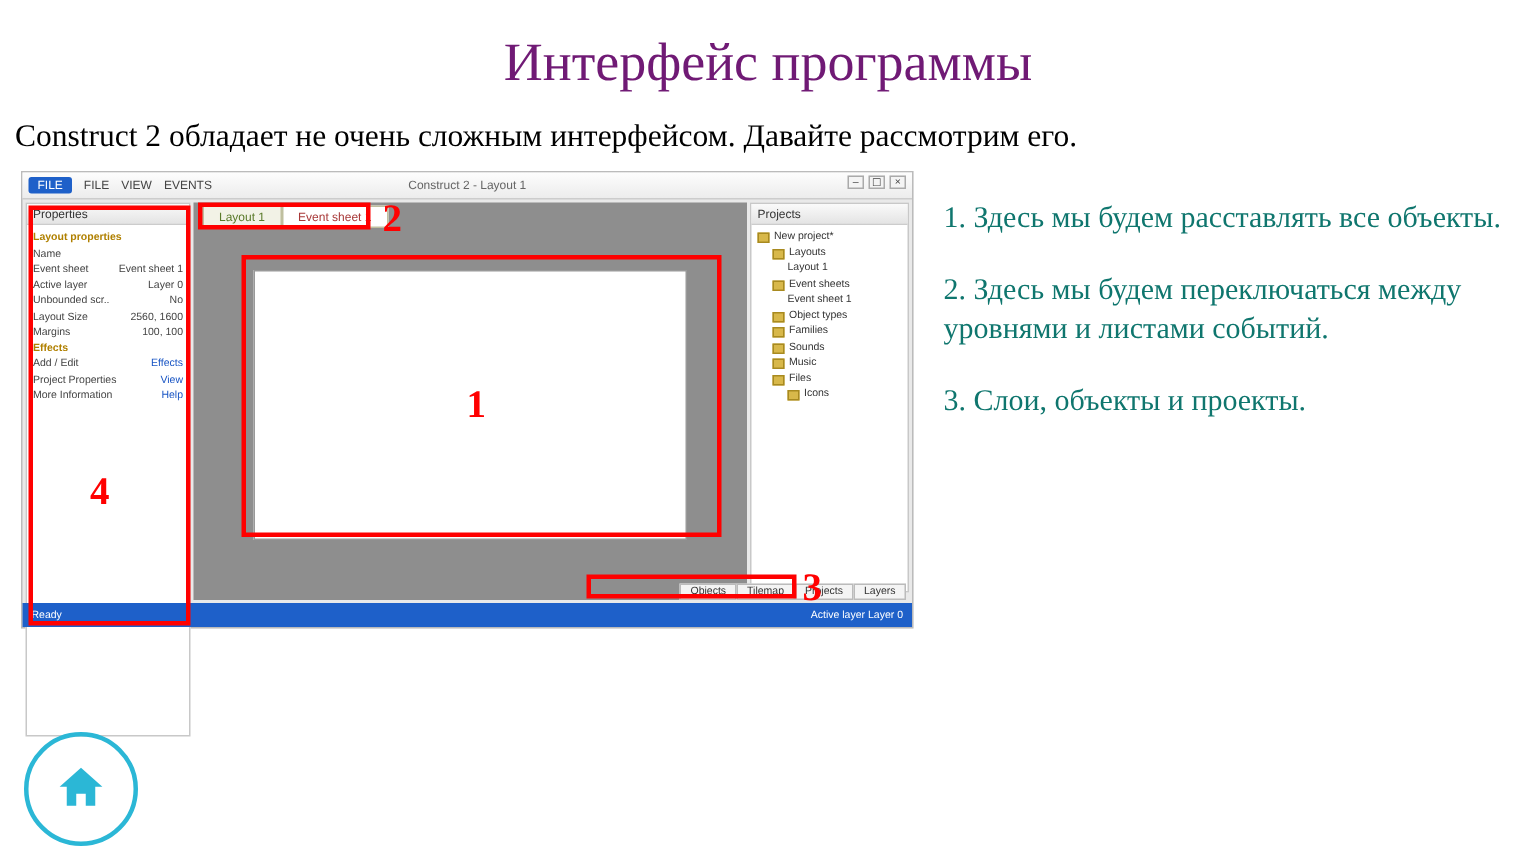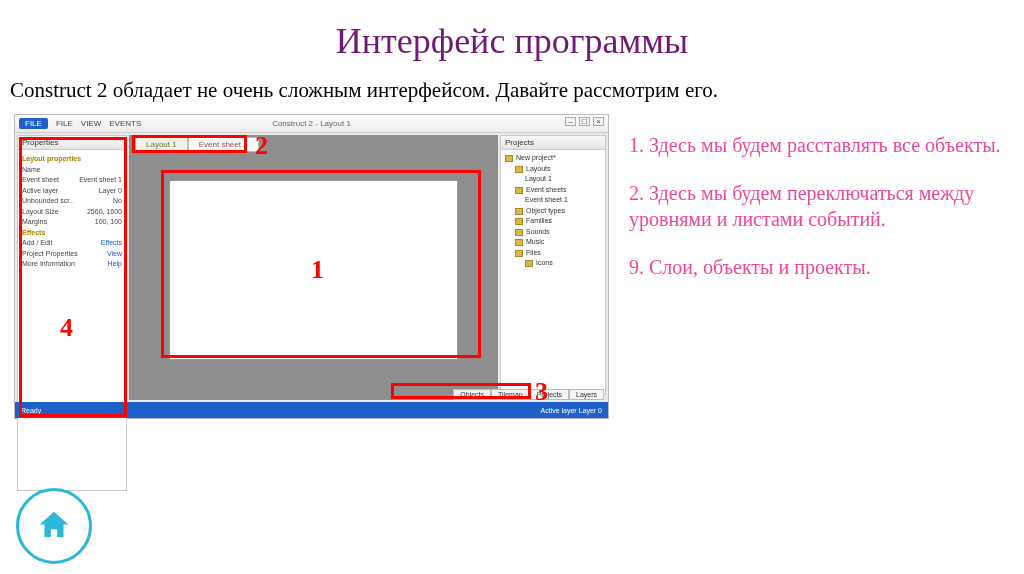--- a/index.html
+++ b/index.html
@@ -191,21 +191,21 @@
   }
   .num-1{ top:140px; left:296px; }
   .num-2{ top:16px; left:240px; }
   .num-3{ top:262px; left:520px; }
   .num-4{ top:198px; left:45px; }
 
   
   .explain {
     flex: 1;
     font-size: 20px;
-    color: #ec4899;
+    color: #0f766e;
     line-height: 1.3;
     padding-top: 18px;
   }
   .explain p { margin-bottom: 22px; }
 
   
   .home-icon{
     position:absolute;
     left:16px;
     bottom:10px;
@@ -357,21 +357,21 @@
     <div class="callout callout-4"></div>
     <div class="callout-num num-1">1</div>
     <div class="callout-num num-2">2</div>
     <div class="callout-num num-3">3</div>
     <div class="callout-num num-4">4</div>
   </div>
 
   <div class="explain">
     <p>1.  Здесь мы будем расставлять все объекты.</p>
     <p>2. Здесь мы будем переключаться между уровнями и листами событий.</p>
-    <p>9. Слои, объекты и проекты.</p>
+    <p>3. Слои, объекты и проекты.</p>
   </div>
 </div>
 
 <div class="home-icon">
   <svg width="38" height="38" viewBox="0 0 24 24">
     <path fill="#2bb7d6" d="M12 3l9 8h-3v8h-4v-5h-4v5H6v-8H3z"></path>
   </svg>
 </div>
 
 </body></html>

